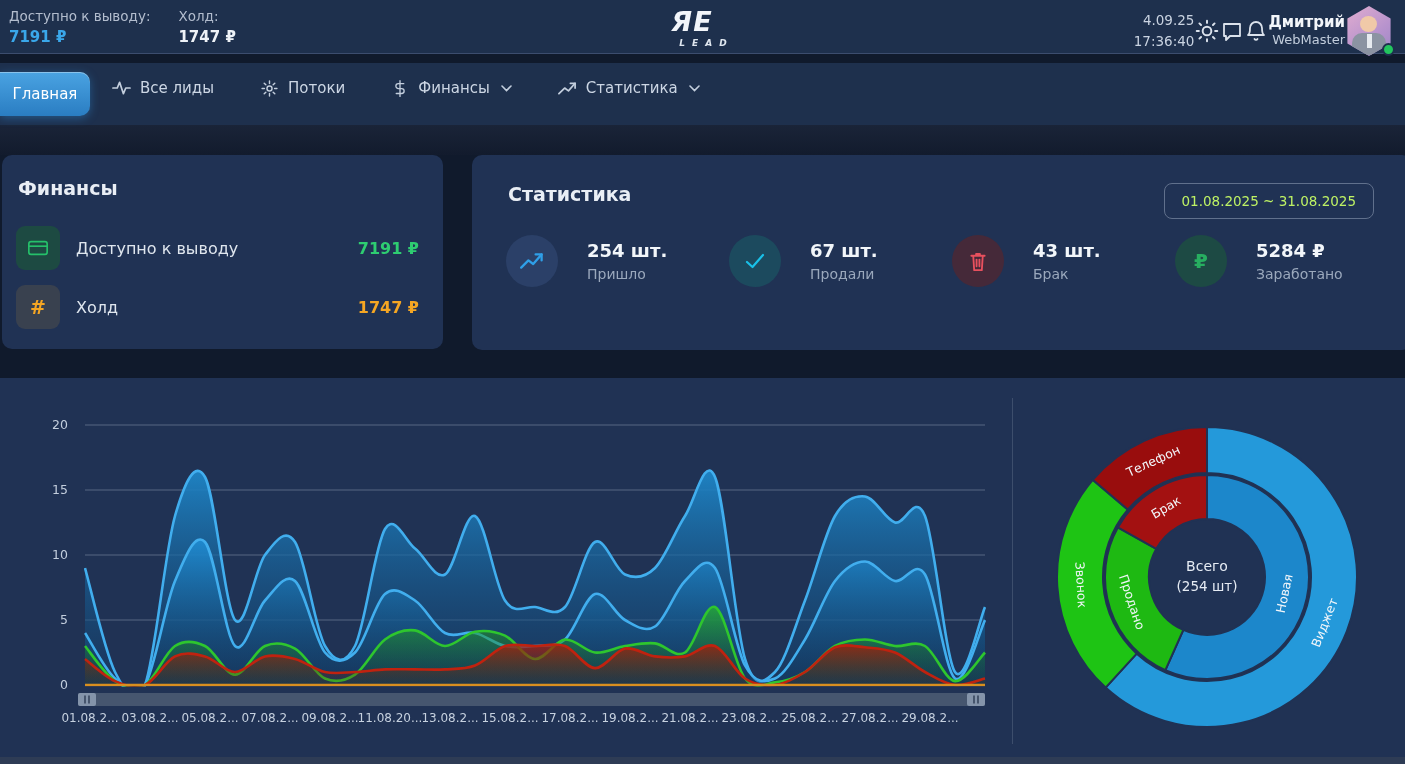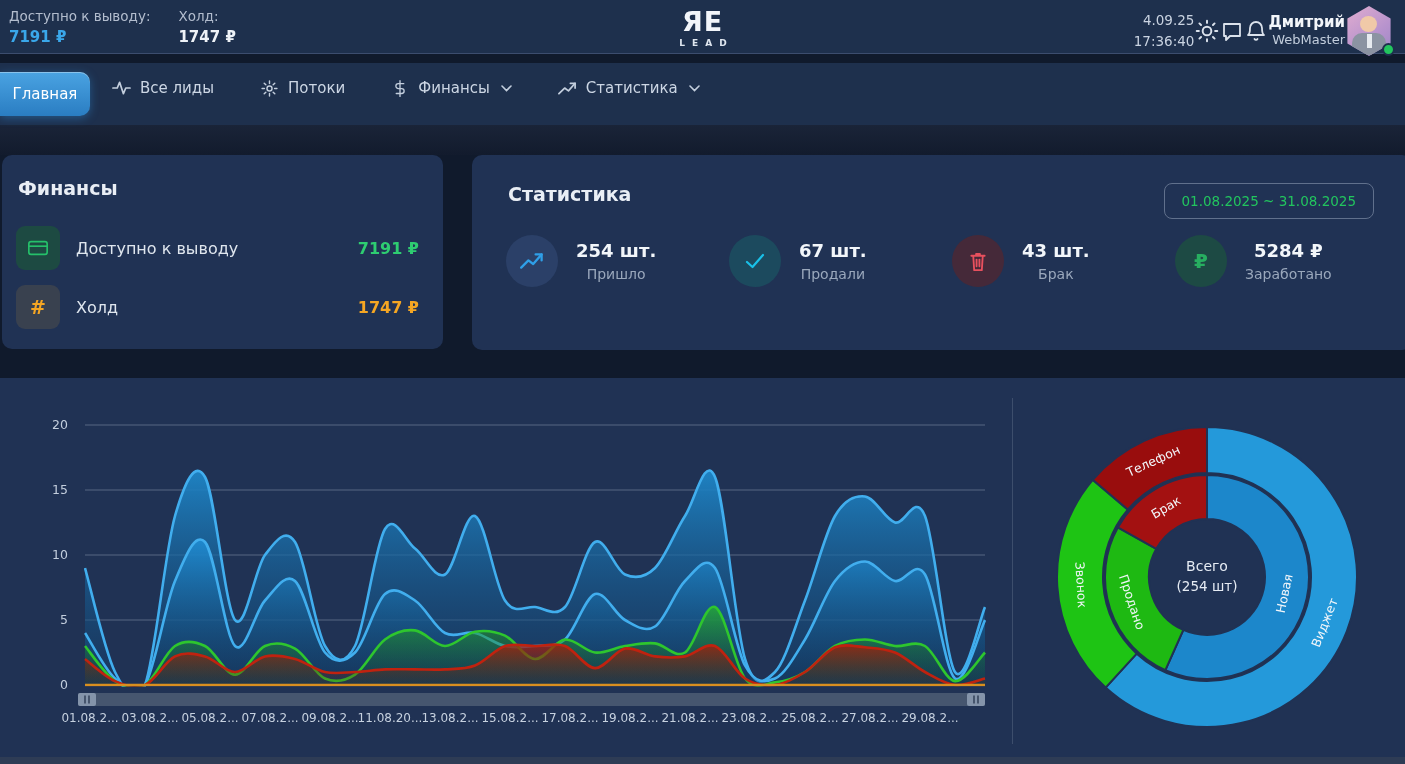--- a/index.html
+++ b/index.html
@@ -7,21 +7,21 @@
   body { font-family:"DejaVu Sans","Liberation Sans",sans-serif; }
   .app { position:relative; width:1405px; height:764px; background:#101a2c; overflow:hidden; color:#e7edf5; }
 
   
   .header { position:absolute; left:0; top:0; width:1405px; height:54px; background:#1e304d; border-bottom:1px solid #3c4d6e; z-index:5; }
   .h-left { position:absolute; left:9px; top:8px; display:flex; gap:28px; }
   .h-col .lbl { font-size:13.5px; color:#b3bdce; }
   .h-col .val { font-size:15px; font-weight:bold; margin-top:4px; }
   .val-blue { color:#3aa7ea; }
   .val-white { color:#eef2f7; }
-  .logo { position:absolute; left:50%; top:8px; transform:translateX(-50%); text-align:center; line-height:1; }
+  .logo { position:absolute; left:50%; top:8px; transform:translateX(-50%); text-align:left; line-height:1;font-style:italic; }
   .logo .re { font-size:27px; font-weight:bold; color:#f2f5fa; letter-spacing:1px; }
   .logo .lead { font-size:9px; font-weight:bold; color:#dfe6ef; letter-spacing:7px; margin-top:4px; margin-left:8px; }
   .h-right { position:absolute; right:12px; top:0; height:62px; display:flex; align-items:center; }
   .datetime { text-align:right; font-size:13.5px; color:#c9d3e1; line-height:1.55; }
   .hicon { color:#dbe2ec; display:flex; align-items:center; cursor:pointer; }
   .userblock { text-align:right; line-height:1.3; }
   .userblock .uname { font-size:15px; font-weight:bold; color:#f3f6fa; }
   .userblock .urole { font-size:13px; color:#c2cddc; }
   .avatar-wrap { position:relative; width:48px; height:50px; }
   .avatar { width:48px; height:50px; clip-path:polygon(50% 0,95% 25%,95% 75%,50% 100%,5% 75%,5% 25%); background:linear-gradient(140deg,#e3aed0,#b793cd 60%,#9d86c5); position:relative; overflow:hidden; }
@@ -50,23 +50,23 @@
   .fin-tile { width:44px; height:44px; border-radius:9px; display:flex; align-items:center; justify-content:center; }
   .tile-green { background:#1d4a42; color:#25c06a; }
   .tile-gray { background:#39414f; color:#f5a623; font-size:19px; font-weight:bold; }
   .fin-lbl { margin-left:16px; font-size:16px; color:#dfe6ee; }
   .fin-val { margin-left:auto; font-size:16px; font-weight:bold; }
   .fv-green { color:#2ecc71; }
   .fv-orange { color:#f5a623; }
 
   .card-stats { left:472px; top:155px; width:940px; height:195px; }
   .stats-title { position:absolute; left:36px; top:28px; }
-  .daterange { position:absolute; right:38px; top:28px; height:36px; padding:0 17px; border:1px solid #60708c; border-radius:8px; background:transparent; color:#22c55e; font-size:13.5px; display:flex; align-items:center; cursor:pointer; font-family:inherit; }
+  .daterange { position:absolute; right:38px; top:28px; height:36px; padding:0 17px; border:1px solid #60708c; border-radius:8px; background:transparent; color:#bef264; font-size:13.5px; display:flex; align-items:center; cursor:pointer; font-family:inherit; }
   .stats-row { position:absolute; left:34px; top:80px; display:flex; }
-  .stat-item { width:223px; display:flex; align-items:center; gap:18px;text-align:center; }
+  .stat-item { width:223px; display:flex; align-items:center; gap:29px; }
   .stat-circle { width:52px; height:52px; border-radius:50%; display:flex; align-items:center; justify-content:center; flex:none; }
   .sc-blue { background:#2b4068; color:#2f9fe8; }
   .sc-teal { background:#1c4a5e; color:#19c0e8; }
   .sc-red  { background:#452939; color:#e8505e; }
   .sc-green{ background:#1d4a44; color:#27ae60; font-size:20px; font-weight:bold; }
   .stat-val { font-size:18px; font-weight:bold; color:#f2f6fa; }
   .stat-lbl { font-size:14px; color:#9aa8bc; margin-top:5px; }
 
   
   .bottom-panel { position:absolute; left:0; top:378px; width:1405px; height:386px; background:#203254; }

